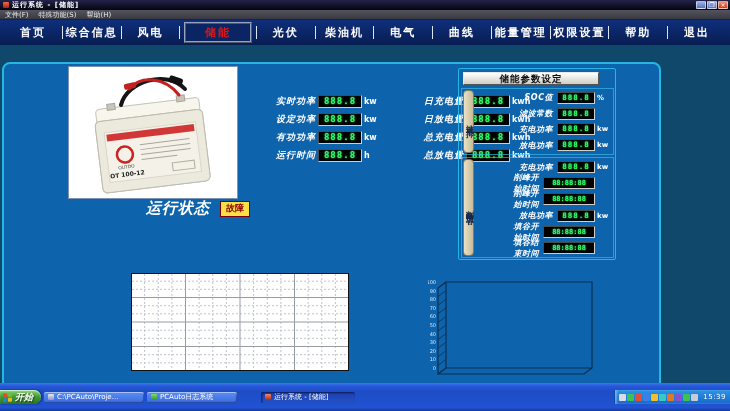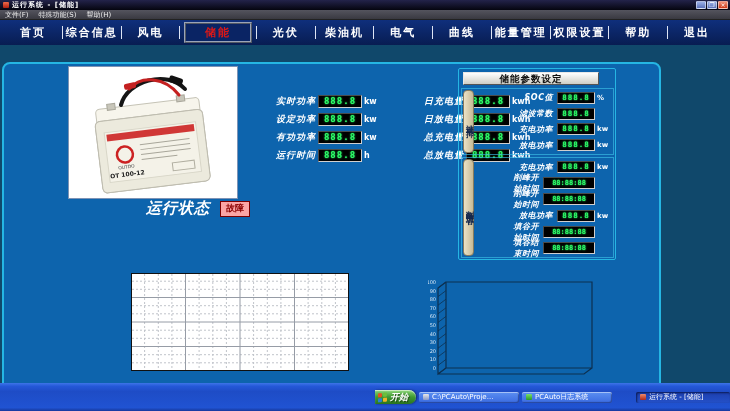--- a/index.html
+++ b/index.html
@@ -38,21 +38,21 @@
   .led{background:#000;border-top:1px solid #4a4a4a;border-left:1px solid #4a4a4a;
     border-bottom:1px solid #cfcfcf;border-right:1px solid #cfcfcf;
     color:#2dff66;font-family:"DejaVu Sans Mono",monospace;font-weight:bold;
     text-align:center;text-shadow:0 0 2px rgba(40,255,120,.9);box-sizing:border-box;}
   
   .battery-card{position:absolute;left:64px;top:2px;width:170px;height:133px;
     background:#fff;border:1px solid #7d93b5;box-sizing:border-box;}
   
   .status-row{position:absolute;left:106px;top:135px;display:flex;align-items:center;gap:10px;}
   .status-row .lbl{font-size:15px;letter-spacing:1px;}
-  .alarm{width:30px;height:16px;background:#fca5a5;border:1px solid #7a0000;
+  .alarm{width:30px;height:16px;background:#fde047;border:1px solid #7a0000;
     color:#8a0000;font-weight:bold;font-size:9px;display:flex;align-items:center;
     justify-content:center;box-sizing:border-box;}
   
   .metrics{position:absolute;left:234px;top:31px;display:flex;flex-direction:column;gap:5px;}
   .m-row{display:flex;align-items:center;height:13px;}
   .m-lbl1{width:42px;text-align:right;font-size:9px;letter-spacing:1px;}
   .m-led{width:44px;height:13px;font-size:9px;letter-spacing:1px;line-height:11px;margin:0 2px;}
   .m-unit{width:16px;color:#fff;font-weight:bold;font-size:8px;}
   .m-gap{width:6px;}
   .m-lbl2{width:42px;text-align:right;font-size:9px;letter-spacing:1px;}
@@ -353,13 +353,26 @@
     <span>C:\PCAuto\Proje...</span>
   </div>
   <div class="task-btn" style="width:90px">
     <span class="task-ico" style="background:linear-gradient(#7ae06a,#2a9a28)"></span>
     <span>PCAuto日志系统</span>
   </div>
   <div class="task-btn active" style="width:94px;margin-left:24px">
     <span class="task-ico" style="background:linear-gradient(#f08a6a,#b02818)"></span>
     <span>运行系统 - [储能]</span>
   </div>
+  <div class="tray">
+    <span class="tray-icon" style="background:#d8dce8"></span>
+    <span class="tray-icon" style="background:#3fbf58"></span>
+    <span class="tray-icon" style="background:#e05038"></span>
+    <span class="tray-icon" style="background:#3a80e8"></span>
+    <span class="tray-icon" style="background:#f0c030"></span>
+    <span class="tray-icon" style="background:#38c8c8"></span>
+    <span class="tray-icon" style="background:#e07828"></span>
+    <span class="tray-icon" style="background:#8850d0"></span>
+    <span class="tray-icon" style="background:#40c050"></span>
+    <span class="tray-icon" style="background:#c8ccd8"></span>
+    <span class="clock">15:39</span>
+  </div>
 </div>
 
 </body></html>

